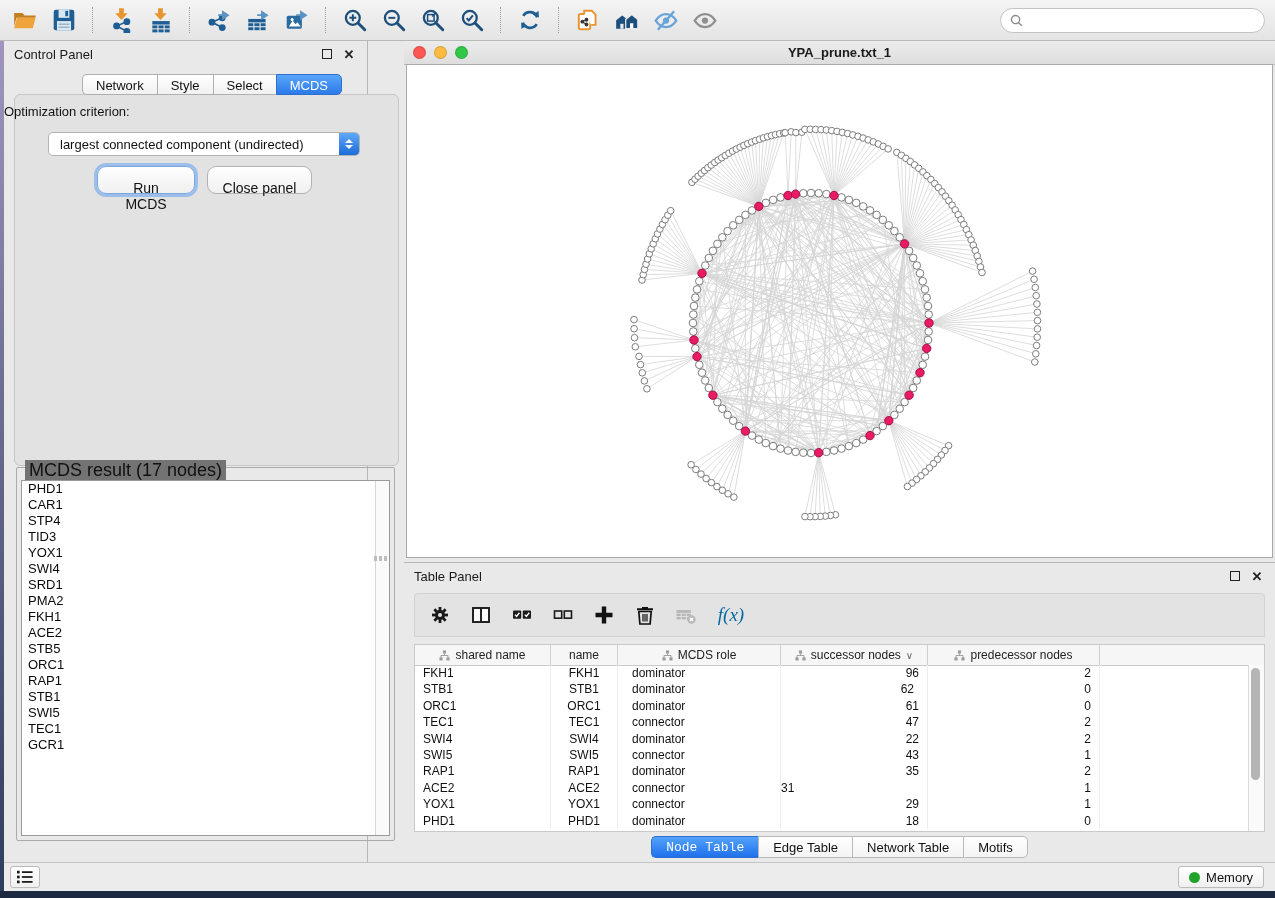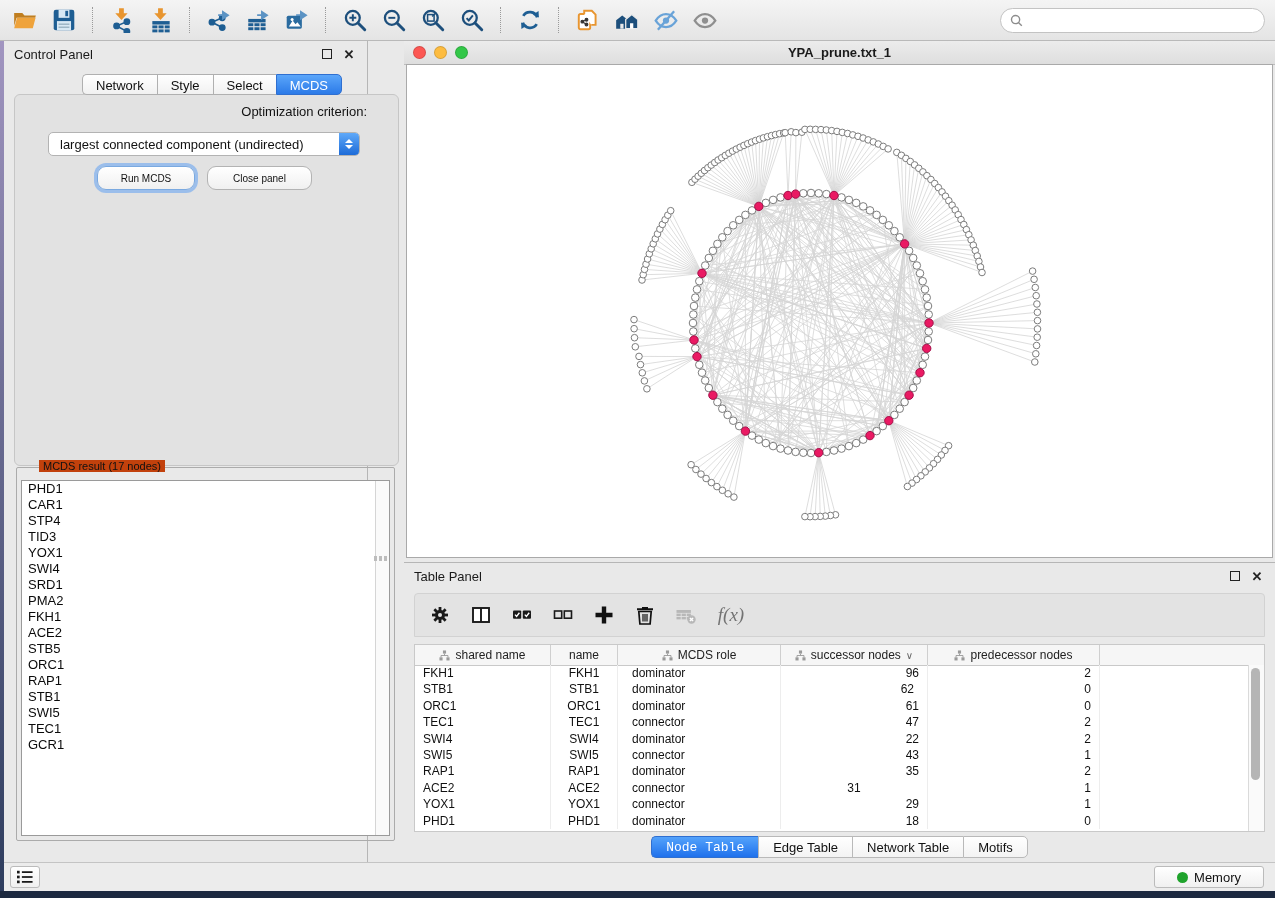--- a/index.html
+++ b/index.html
@@ -32,37 +32,37 @@
   .float-glyph{width:8px;height:8px;border:1.5px solid #222;display:inline-block;}
   .close-glyph{font-size:13px;font-weight:bold;line-height:1;}
   .ctab-row{position:absolute;left:78px;top:33px;display:flex;z-index:3;}
   .ctab{height:21px;padding:0 13px;font-size:13px;line-height:21px;background:linear-gradient(#ffffff,#f1f1f1);
     border:1px solid #b0b0b0;border-right:none;color:#111;cursor:pointer;}
   .ctab:first-child{border-radius:5px 0 0 5px;}
   .ctab:last-child{border-radius:0 5px 5px 0;border-right:1px solid #b0b0b0;}
   .ctab.sel{background:linear-gradient(#5ba6fa,#2b7ae8);color:#fff;border-color:#2f6fd0;}
   .ctab-card{position:absolute;left:10px;top:53px;width:383px;height:370px;background:#e2e2e2;
     border:1px solid #c6c6c6;border-radius:6px;}
-  .opt-label{position:absolute;left:0;top:63px;width:100%;text-align:right;font-size:13px;color:#111;}
+  .opt-label{position:absolute;left:0;top:63px;width:100%;text-align:left;font-size:13px;color:#111;}
   .combo{position:absolute;left:44px;top:91px;width:312px;height:24px;background:#fff;
     border:1px solid #b3b3b3;border-radius:5px;display:flex;align-items:center;cursor:pointer;box-sizing:border-box;}
   .combo-text{flex:1;font-size:13px;padding-left:11px;color:#111;white-space:nowrap;overflow:hidden;}
   .combo-step{width:20px;height:22px;border-radius:0 4px 4px 0;background:linear-gradient(#5fa9f9,#1d6bd8);
     display:flex;flex-direction:column;align-items:center;justify-content:center;gap:2px;}
   .combo-step i{display:block;width:0;height:0;border-left:4px solid transparent;border-right:4px solid transparent;}
   .combo-step i.up{border-bottom:4px solid #fff;}
   .combo-step i.dn{border-top:4px solid #fff;}
   .btn{height:24px;background:linear-gradient(#ffffff,#f0f0f0);border:1px solid #b3b3b3;border-radius:9px;
-    font-size:10px;font-family:inherit;color:#111;padding:4px 14px;cursor:pointer;}
+    font-size:14px;font-family:inherit;color:#111;padding:13px 14px;cursor:pointer;}
   .btn.focus{box-shadow:0 0 0 3px rgba(108,167,242,.6);border-color:#7aa9e0;}
   #runBtn{position:absolute;left:93px;top:125px;width:98px;}
   #closePanelBtn{position:absolute;left:203px;top:125px;width:105px;}
   .fieldset{position:absolute;left:12px;top:426px;width:379px;height:374px;border:1px solid #ababab;
     border-radius:2px;box-sizing:border-box;}
-  .fieldset legend,.fs-legend{position:absolute;left:8px;top:-8px;background:#c2410c;padding:0 4px;font-size:11px;color:#111;margin-left:14px;}
+  .fieldset legend,.fs-legend{position:absolute;left:8px;top:-8px;background:#737373;padding:0 4px;font-size:18px;color:#111;}
   .mcds-list{position:absolute;left:4px;top:12px;width:369px;height:356px;background:#fff;
     border:1px solid #9a9a9a;box-sizing:border-box;overflow:hidden;}
   .mcds-scroll{position:absolute;right:0;top:0;width:13px;height:100%;background:#fafafa;border-left:1px solid #d5d5d5;}
   .mcds-item{font-size:13px;line-height:16px;padding-left:6px;color:#0a0a0a;cursor:default;}
 
   
   .netwin{position:absolute;left:404px;top:41px;width:871px;height:519px;background:#e9e9e9;box-sizing:border-box;}
   .net-titlebar{height:23px;background:linear-gradient(#ececec,#dedede);border-bottom:1px solid #bdbdbd;
     display:flex;align-items:center;padding:0 9px;position:relative;}
   .lights{display:flex;gap:8px;}
@@ -74,21 +74,21 @@
   .hgrip i{width:3px;height:5px;background:#bdbdbd;}
 
   
   .tablepanel{position:absolute;left:404px;top:562px;width:871px;height:300px;background:#e9e9e9;
     border-top:1px solid #b6b6b6;box-sizing:border-box;}
   .tp-toolbar{position:absolute;left:10px;top:30px;width:851px;height:44px;background:#e3e3e3;
     border:1px solid #d2d2d2;border-radius:4px 4px 0 0;display:flex;align-items:center;padding:0 12px;gap:15px;box-sizing:border-box;}
   .tp-btn{width:26px;height:26px;border:none;background:transparent;padding:0;cursor:pointer;
     display:flex;align-items:center;justify-content:center;}
   .tp-btn svg{width:22px;height:22px;}
-  .tp-fx{font-family:"Liberation Serif",serif;font-style:italic;font-size:19px;color:#737373;}
+  .tp-fx{font-family:"Liberation Serif",serif;font-style:italic;font-size:19px;color:#0369a1;}
   .tbl{position:absolute;left:10px;top:81px;width:851px;height:188px;background:#fff;border:1px solid #c9c9c9;box-sizing:border-box;}
   .tbl-head{display:flex;height:20px;background:#f6f6f6;border-bottom:1px solid #c9c9c9;font-size:12px;color:#222;}
   .th{display:flex;align-items:center;justify-content:center;gap:5px;border-right:1px solid #cfcfcf;box-sizing:border-box;cursor:pointer;}
   .th svg{width:11px;height:11px;flex:0 0 auto;}
   .th .sort{color:#666;font-size:10px;}
   .tbl-body{position:absolute;left:0;top:20px;right:15px;bottom:0;overflow:hidden;}
   .tr{display:flex;height:16.4px;font-size:12px;color:#111;cursor:default;}
   .td{line-height:16.4px;box-sizing:border-box;border-right:1px solid #ededed;white-space:nowrap;overflow:hidden;}
   .vscroll{position:absolute;right:0;top:20px;bottom:0;width:15px;background:#fafafa;border-left:1px solid #dadada;}
   .vthumb{position:absolute;left:2px;top:3px;width:9px;height:112px;background:#b5b5b5;border-radius:6px;cursor:pointer;}
@@ -99,21 +99,21 @@
   .btab:last-child{border-radius:0 5px 5px 0;border-right:1px solid #b9b9b9;}
   .btab.sel{background:linear-gradient(#54a3fb,#1f71ec);color:#fff;border-color:#2f6fd0;font-family:Liberation Mono, monospace;}
 
   
   .statusbar{position:absolute;left:0;top:862px;width:1275px;height:29px;background:#ececec;
     border-top:1px solid #c4c4c4;box-sizing:border-box;}
   .hist-btn{position:absolute;left:10px;top:3px;width:30px;height:22px;background:linear-gradient(#fff,#f0f0f0);
     border:1px solid #bbb;border-radius:3px;cursor:pointer;display:flex;align-items:center;justify-content:center;padding:0;}
   .mem-btn{position:absolute;right:11px;top:3px;height:22px;background:linear-gradient(#fff,#f0f0f0);
     border:1px solid #bbb;border-radius:3px;cursor:pointer;display:flex;align-items:center;gap:6px;
-    padding:0 22px;font-size:13px;font-family:inherit;color:#111;}
+    padding:0 10px;font-size:13px;font-family:inherit;color:#111;}
   .mem-dot{width:11px;height:11px;border-radius:50%;}
 </style>
 </head>
 <body>
 
 <div class="screen">
   <div class="app">
 
     <div class="toolbar" id="mainToolbar">
       <button class="tbtn">
@@ -1224,21 +1224,21 @@
               <div class="td" style="width: 136px; text-align: left; padding-left: 8px; padding-right: 0px;">RAP1</div>
               <div class="td" style="width: 67px; text-align: center; padding-left: 0px; padding-right: 0px;">RAP1</div>
               <div class="td" style="width: 163px; text-align: left; padding-left: 14px; padding-right: 0px;">dominator</div>
               <div class="td" style="width: 147px; text-align: right; padding-left: 0px; padding-right: 8px;">35</div>
               <div class="td" style="width: 172px; text-align: right; padding-left: 0px; padding-right: 8px;">2</div>
             </div>
             <div class="tr">
               <div class="td" style="width: 136px; text-align: left; padding-left: 8px; padding-right: 0px;">ACE2</div>
               <div class="td" style="width: 67px; text-align: center; padding-left: 0px; padding-right: 0px;">ACE2</div>
               <div class="td" style="width: 163px; text-align: left; padding-left: 14px; padding-right: 0px;">connector</div>
-              <div class="td" style="width: 147px; text-align: center; padding-left: 0px; padding-right: 0;">31</div>
+              <div class="td" style="width: 147px; text-align: left; padding-left: 0px; padding-right: 0;">31</div>
               <div class="td" style="width: 172px; text-align: right; padding-left: 0px; padding-right: 8px;">1</div>
             </div>
             <div class="tr">
               <div class="td" style="width: 136px; text-align: left; padding-left: 8px; padding-right: 0px;">YOX1</div>
               <div class="td" style="width: 67px; text-align: center; padding-left: 0px; padding-right: 0px;">YOX1</div>
               <div class="td" style="width: 163px; text-align: left; padding-left: 14px; padding-right: 0px;">connector</div>
               <div class="td" style="width: 147px; text-align: right; padding-left: 0px; padding-right: 8px;">29</div>
               <div class="td" style="width: 172px; text-align: right; padding-left: 0px; padding-right: 8px;">1</div>
             </div>
             <div class="tr">

